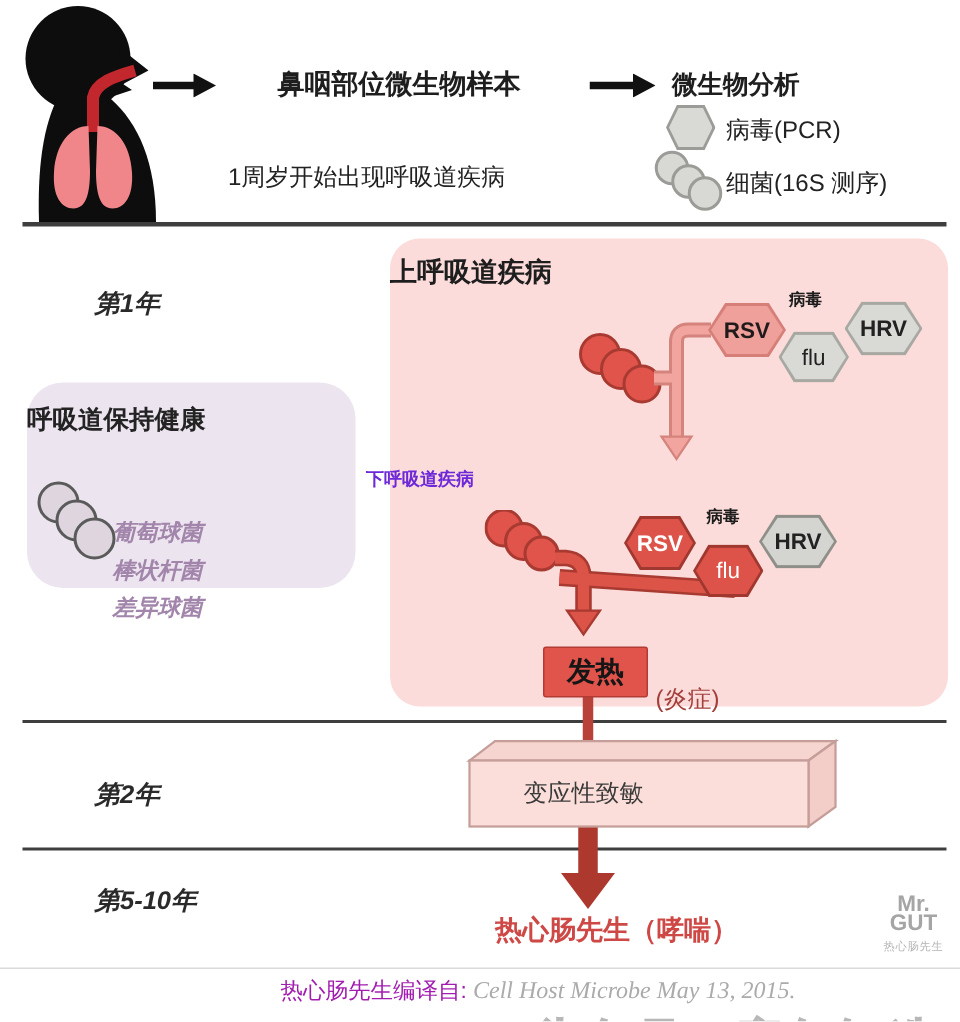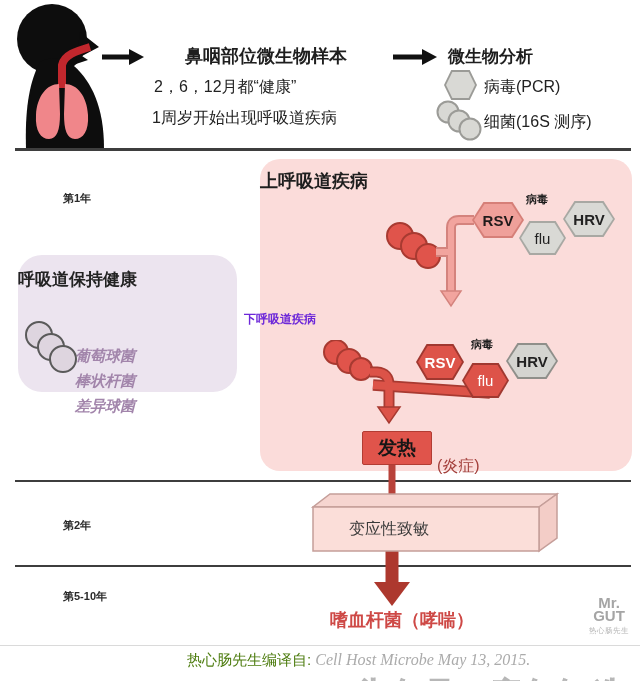--- a/index.html
+++ b/index.html
@@ -13,21 +13,21 @@
   .purple-panel{background:var(--purple-box);border-radius:24px;}
   
   .rule{background:var(--line-dark);}
   .rule-light{background:#dadada;}
   
   .hex{clip-path:polygon(22% 0,78% 0,100% 50%,78% 100%,22% 100%,0 50%);}
   .hex-in{position:absolute;inset:2px;clip-path:polygon(22% 0,78% 0,100% 50%,78% 100%,22% 100%,0 50%);
           display:flex;align-items:center;justify-content:center;font-weight:700;}
   
   .title-black{font-size:18px;font-weight:700;color:#1e1e1e;}
-  .year-label{font-size:11px;font-weight:600;color:#2a2a2a;}
+  .year-label{font-size:17px;font-weight:600;color:#2a2a2a;font-style:italic;}
   .bact-red{font-size:16px;font-weight:600;font-style:italic;color:var(--bacteria-red-text);line-height:24px;}
   .bact-purple{font-size:15px;font-weight:600;font-style:italic;color:var(--bacteria-purple-text);line-height:25px;}
   .virus-tag{font-size:11px;font-weight:700;color:#1c1c1c;}
   .center{text-align:left;}
   .fever-box{background:var(--fever-red);border:1px solid #b23c33;border-radius:2px;
              display:flex;align-items:center;justify-content:center;}
   .watermark-big{font-size:32px;font-weight:700;letter-spacing:2px;color:rgba(255,255,255,0.5);
                  -webkit-text-stroke:1.2px rgba(165,165,165,0.8);white-space:nowrap;}
   .logo{color:#a5a5a5;font-weight:700;font-size:15px;line-height:13px;text-align:center;}
   .logo .sub{font-size:7.5px;font-weight:400;color:#b5b5b5;letter-spacing:0.5px;margin-top:2px;}
@@ -51,21 +51,20 @@
   <svg class="abs" style="left:102px;top:49px;" width="42" height="16" viewBox="0 0 42 16">
     <rect x="0" y="5.5" width="28" height="5" fill="#111"></rect>
       <polygon points="27,0 27,16 42,8" fill="#111"></polygon>
   </svg>
   <svg class="abs" style="left:393px;top:49px;" width="44" height="16" viewBox="0 0 44 16">
     <rect x="0" y="5.5" width="30" height="5" fill="#111"></rect>
       <polygon points="29,0 29,16 44,8" fill="#111"></polygon>
   </svg>
 
   <div class="abs title-black nowrap" style="left:185px;top:44px;">鼻咽部位微生物样本</div>
-  <div class="abs nowrap" style="left:154px;top:77px;font-size:16px;">2，6，12月都“健康”</div>
   <div class="abs nowrap" style="left:152px;top:108px;font-size:16px;">1周岁开始出现呼吸道疾病</div>
   <div class="abs title-black nowrap" style="left:448px;top:45px;font-size:17px;">微生物分析</div>
 
   <div class="abs hex" style="left:444px;top:70px;width:33px;height:30px;background:#9b9b97;">
     <div class="hex-in" style="background:var(--gray-hex);"></div>
   </div>
   <div class="abs nowrap" style="left:484px;top:77px;font-size:16px;">病毒(PCR)</div>
   <svg class="abs" style="left:434px;top:99px;" width="50" height="42" viewBox="0 0 50 42">
     <circle cx="14" cy="13" r="10.5" fill="#d8d8d4" stroke="#9b9b97" stroke-width="2"></circle>
     <circle cx="25" cy="22" r="10.5" fill="#d8d8d4" stroke="#9b9b97" stroke-width="2"></circle>
@@ -160,28 +159,28 @@
 
   <div class="abs year-label" style="left:63px;top:518px;">第2年</div>
   <svg class="abs" style="left:310px;top:491px;" width="250" height="64" viewBox="0 0 250 64">
     <polygon points="20,3 247,3 229,16 3,16" fill="#f6d5d0" stroke="#c59e99" stroke-width="1.5"></polygon>
     <polygon points="229,16 247,3 247,47 229,60" fill="#f3cdc7" stroke="#c59e99" stroke-width="1.5"></polygon>
     <rect x="3" y="16" width="226" height="44" fill="#fbded9" stroke="#c59e99" stroke-width="1.5"></rect>
   </svg>
   <div class="abs nowrap" style="left:349px;top:519px;font-size:16px;font-weight:500;color:#3a3a3a;">变应性致敏</div>
 
   <div class="abs year-label nowrap" style="left:63px;top:589px;">第5-10年</div>
-  <div class="abs nowrap" style="left:330px;top:608px;font-size:18px;font-weight:700;color:#ce4946;">嗜血杆菌（哮喘）</div>
+  <div class="abs nowrap" style="left:330px;top:608px;font-size:18px;font-weight:700;color:#ce4946;">热心肠先生（哮喘）</div>
 
   <div class="abs logo" style="left:585px;top:596px;width:48px;text-align:center;">
     <div>Mr.</div>
     <div>GUT</div>
     <div class="sub nowrap">热心肠先生</div>
   </div>
 
   <div class="abs nowrap" style="left:187px;top:651px;">
-    <span style="font-size:15px;color:#4d7c0f;">热心肠先生编译自: </span>
+    <span style="font-size:15px;color:#a21caf;">热心肠先生编译自: </span>
     <span style="font-size:16px;color:#ababab;font-style:italic;font-family:'Liberation Serif',serif;">Cell Host Microbe May 13, 2015.</span>
   </div>
 
   <div class="abs watermark-big" style="left:356px;top:638px;margin-top:35px;">头条号 / 童年智造</div>
 
 </div>
 
 </body></html>

